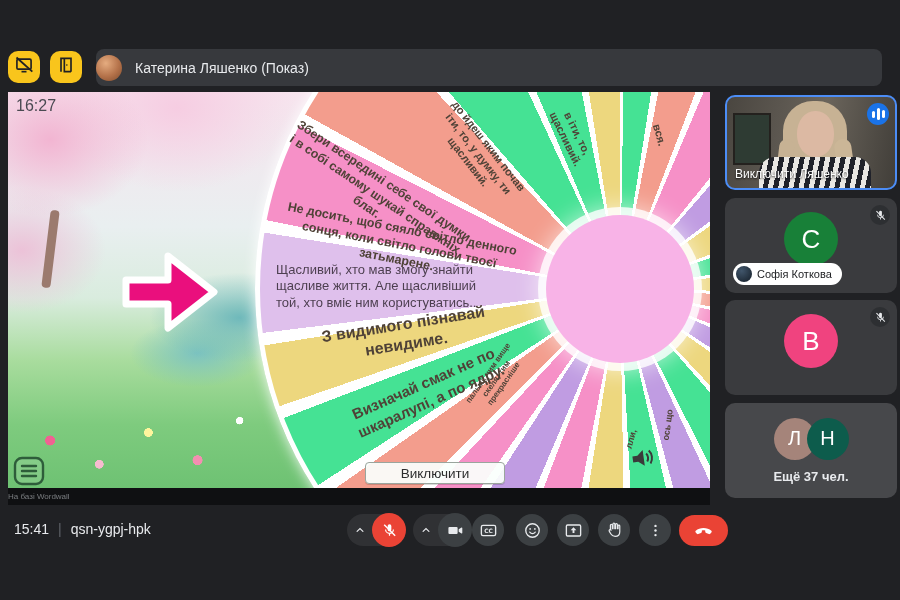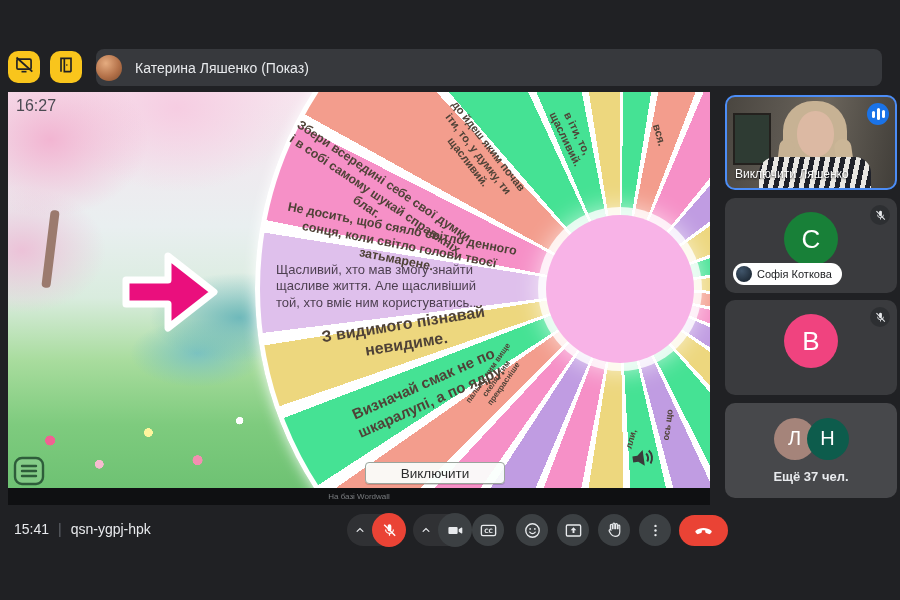--- a/index.html
+++ b/index.html
@@ -66,21 +66,21 @@
   .f6{left:614px;top:360px;width:30px;font-size:9px;transform:rotate(-74deg);}
   .sharebtn{top:370px;height:22px;border-radius:4px;background:rgba(250,255,252,.93);
     border:1px solid #9aa59d;box-shadow:0 1px 0 rgba(0,0,0,.15);color:#2d2d2d;font-size:13.5px;
     display:flex;align-items:center;justify-content:center;box-sizing:border-box;}
   .btn-continue{left:228px;width:125px;}
   .btn-exclude{left:357px;width:140px;}
   .share-timer{left:8px;top:5px;font-size:16px;color:#4a4a52;font-weight:500;}
   .menu-icon{left:5px;top:364px;}
   .speaker-icon{left:622px;top:354px;transform:rotate(-8deg);}
   .letterbox{left:8px;top:488px;width:702px;height:17px;background:#0f1012;
-    display:flex;align-items:center;justify-content:center;}
+    display:flex;align-items:center;}
   .attribution{color:#7a7d80;font-size:8px;}
 
   
   .tile{left:725px;width:172px;height:95px;border-radius:10px;background:#3a3b3e;overflow:hidden;box-sizing:border-box;}
   .tile1{top:95px;border:2px solid #4c8df6;background:linear-gradient(100deg,#4a4640 0%,#5b564f 30%,#6a645b 55%,#413e39 100%);}
   .tile2{top:198px;} .tile3{top:300px;}
   .tile4{top:403px;background:#47484b;display:flex;flex-direction:column;align-items:center;justify-content:center;gap:9px;}
   .shelf{left:6px;top:16px;width:34px;height:48px;background:#2e3b33;border:2px solid #24211e;}
   .hair{left:56px;top:4px;width:64px;height:88px;background:#c7b294;border-radius:30px 30px 20px 20px;}
   .hs1{left:50px;top:42px;width:15px;height:52px;background:#c7b294;border-radius:8px;transform:rotate(7deg);}

